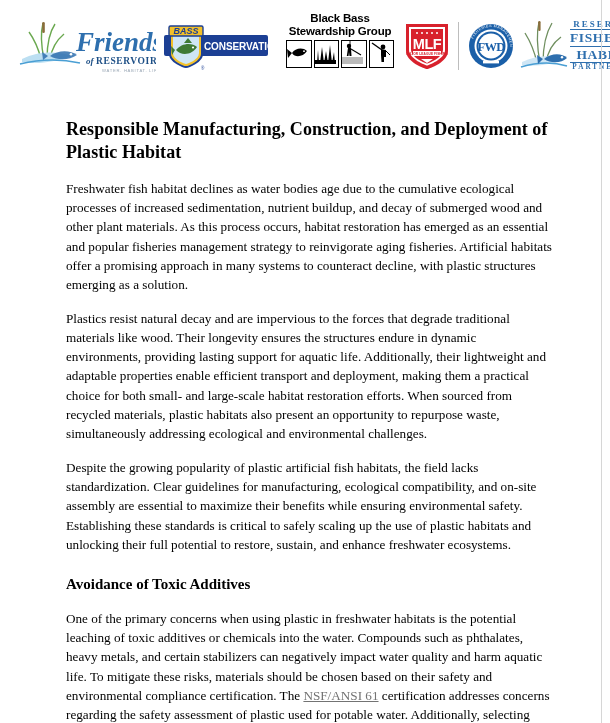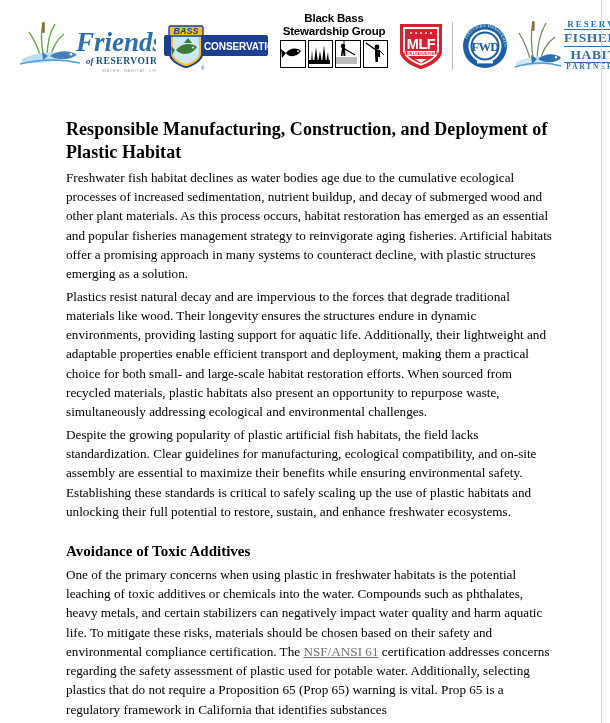--- a/index.html
+++ b/index.html
@@ -41,21 +41,21 @@
     flex: none;
   }
 
   
   .logo-for { width: 142px; height: 62px; }
 
   
   .logo-bass { width: 108px; height: 52px; margin-left: 6px; }
 
   
-  .logo-bbsg { width: 108px; height: 68px; margin-left: 10px; }
+  .logo-bbsg { width: 108px; height: 68px; margin-left: 16px; }
   .bbsg-title {
     text-align: center;
     font-family: "Liberation Sans", sans-serif;
     font-weight: bold;
     font-size: 11.5px;
     line-height: 12.5px;
     color: #000;
     letter-spacing: -0.2px;
   }
   .bbsg-icons {
@@ -121,21 +121,21 @@
     font-weight: bold;
     font-size: 15px;
     line-height: 1.3;
     color: #000;
     margin: 21px 0 0 0;
   }
   p.body-text {
     font-size: 13.2px;
     line-height: 19.3px;
     color: #000;
-    margin: 3px 0 0 0;
+    margin: 14px 0 0 0;
     text-align: left;
   }
   a.inline-link {
     color: #737373;
     text-decoration: underline;
   }
 </style>
 </head>
 <body>
 

